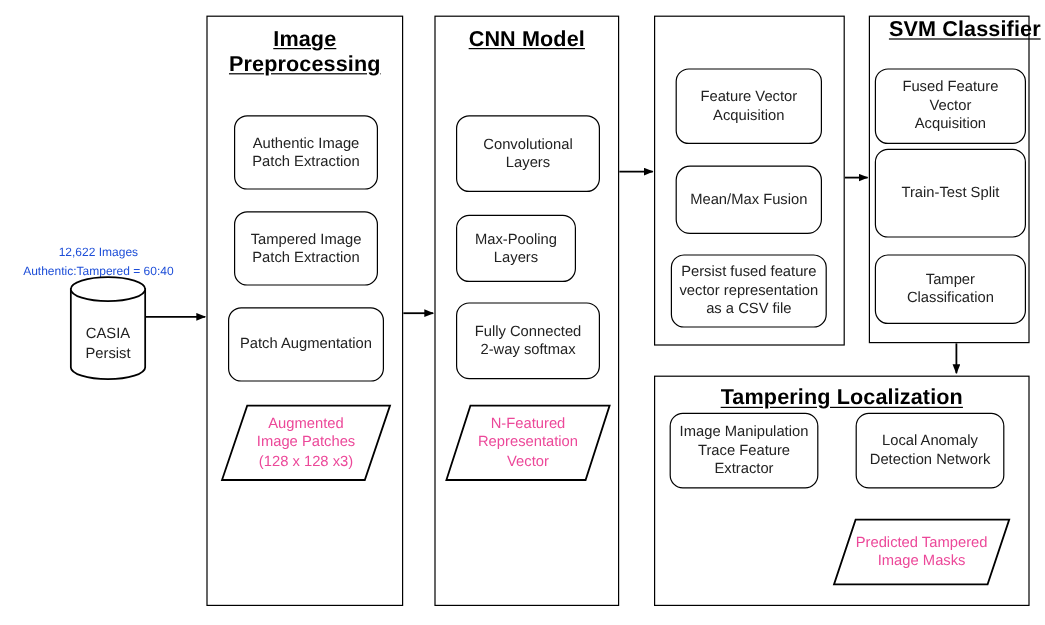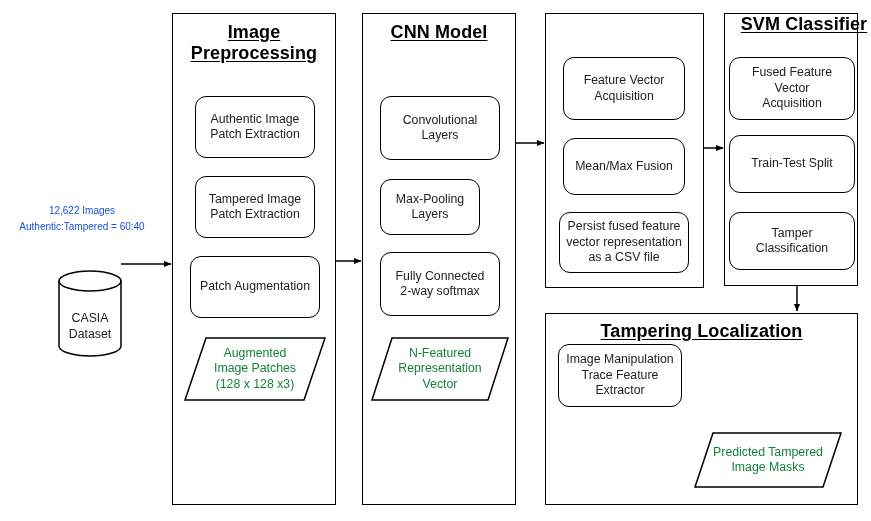--- a/index.html
+++ b/index.html
@@ -67,21 +67,21 @@
     left: 0;
     top: 0;
     width: 100%;
     height: 100%;
     display: flex;
     align-items: center;
     justify-content: center;
     text-align: center;
     font-size: 12.3px;
     line-height: 15.5px;
-    color: #15803d;
+    color: #ec4899;
     pointer-events: none;
   }
   .cyl-wrap {
     position: absolute;
   }
   .cyl-wrap svg {
     display: block;
     position: absolute;
     left: 0;
     top: 0;
@@ -160,28 +160,28 @@
       <line x1="683" y1="375" x2="712" y2="375"></line>
       <line x1="775" y1="409" x2="775" y2="432"></line>
     </g>
   </svg>
 
   <div class="caption" style="left:0px; top:203px; width:164px;">
     <span class="lbl-line">12,622 Images</span>
     <span class="lbl-line">Authentic:Tampered = 60:40</span>
   </div>
 
-  <div class="cyl-wrap" style="left:58px; top:230px; width:64px; height:87px;margin-top:40px;">
+  <div class="cyl-wrap" style="left:58px; top:230px; width:64px; height:87px;">
     <svg width="64" height="87" viewBox="0 0 64 87">
       <path d="M1,11 L1,76 A31,10 0 0 0 63,76 L63,11 Z" fill="#ffffff" stroke="#000000" stroke-width="1.5"></path>
       <ellipse cx="32" cy="11" rx="31" ry="10" fill="#ffffff" stroke="#000000" stroke-width="1.5"></ellipse>
     </svg>
     <div class="cyl-label" style="padding-top:12px;">
       <span class="lbl-line">CASIA</span>
-      <span class="lbl-line">Dataset</span>
+      <span class="lbl-line">Persist</span>
     </div>
   </div>
 
   <div class="group-box" style="left:172px; top:13px; width:164px; height:492px;">
   </div>
   <div class="group-title" style="left:172px; top:22px; width:164px;">
     <span>Image Preprocessing</span>
   </div>
 
   <div class="node" style="left:195px; top:96px; width:120px; height:62px; flex-direction:column;">
@@ -261,40 +261,44 @@
   </div>
   <div class="group-title" style="left:724px; top:14px; width:134px;padding-left:13px;">
     <span>SVM Classifier</span>
   </div>
 
   <div class="node" style="left:729px; top:57px; width:126px; height:63px; flex-direction:column;">
     <span class="lbl-line">Fused Feature Vector</span>
     <span class="lbl-line">Acquisition</span>
   </div>
 
-  <div class="node" style="left:729px; top:135px; width:126px; height:58px; flex-direction:column;">
+  <div class="node" style="left:729px; top:124px; width:126px; height:74px; flex-direction:column;">
     <span class="lbl-line">Train-Test Split</span>
   </div>
 
   <div class="node" style="left:729px; top:212px; width:126px; height:58px; flex-direction:column;">
     <span class="lbl-line">Tamper Classification</span>
   </div>
 
   <div class="group-box" style="left:545px; top:313px; width:313px; height:192px;">
   </div>
   <div class="group-title" style="left:545px; top:321px; width:313px;">
     <span>Tampering Localization</span>
   </div>
 
   <div class="node" style="left:558px; top:344px; width:124px; height:63px; flex-direction:column;">
     <span class="lbl-line">Image Manipulation</span>
     <span class="lbl-line">Trace Feature</span>
     <span class="lbl-line">Extractor</span>
   </div>
 
+  <div class="node" style="left:713px; top:344px; width:124px; height:63px; flex-direction:column;">
+    <span class="lbl-line">Local Anomaly</span>
+    <span class="lbl-line">Detection Network</span>
+  </div>
 
   <div class="para-wrap" style="left:694px; top:432px; width:148px; height:56px;">
     <svg width="148" height="56" viewBox="0 0 148 56">
       <polygon points="19,1 147,1 129,55 1,55" fill="#ffffff" stroke="#000000" stroke-width="1.5"></polygon>
     </svg>
     <div class="para-label" style="flex-direction:column;">
       <span class="lbl-line">Predicted Tampered</span>
       <span class="lbl-line">Image Masks</span>
     </div>
   </div>

